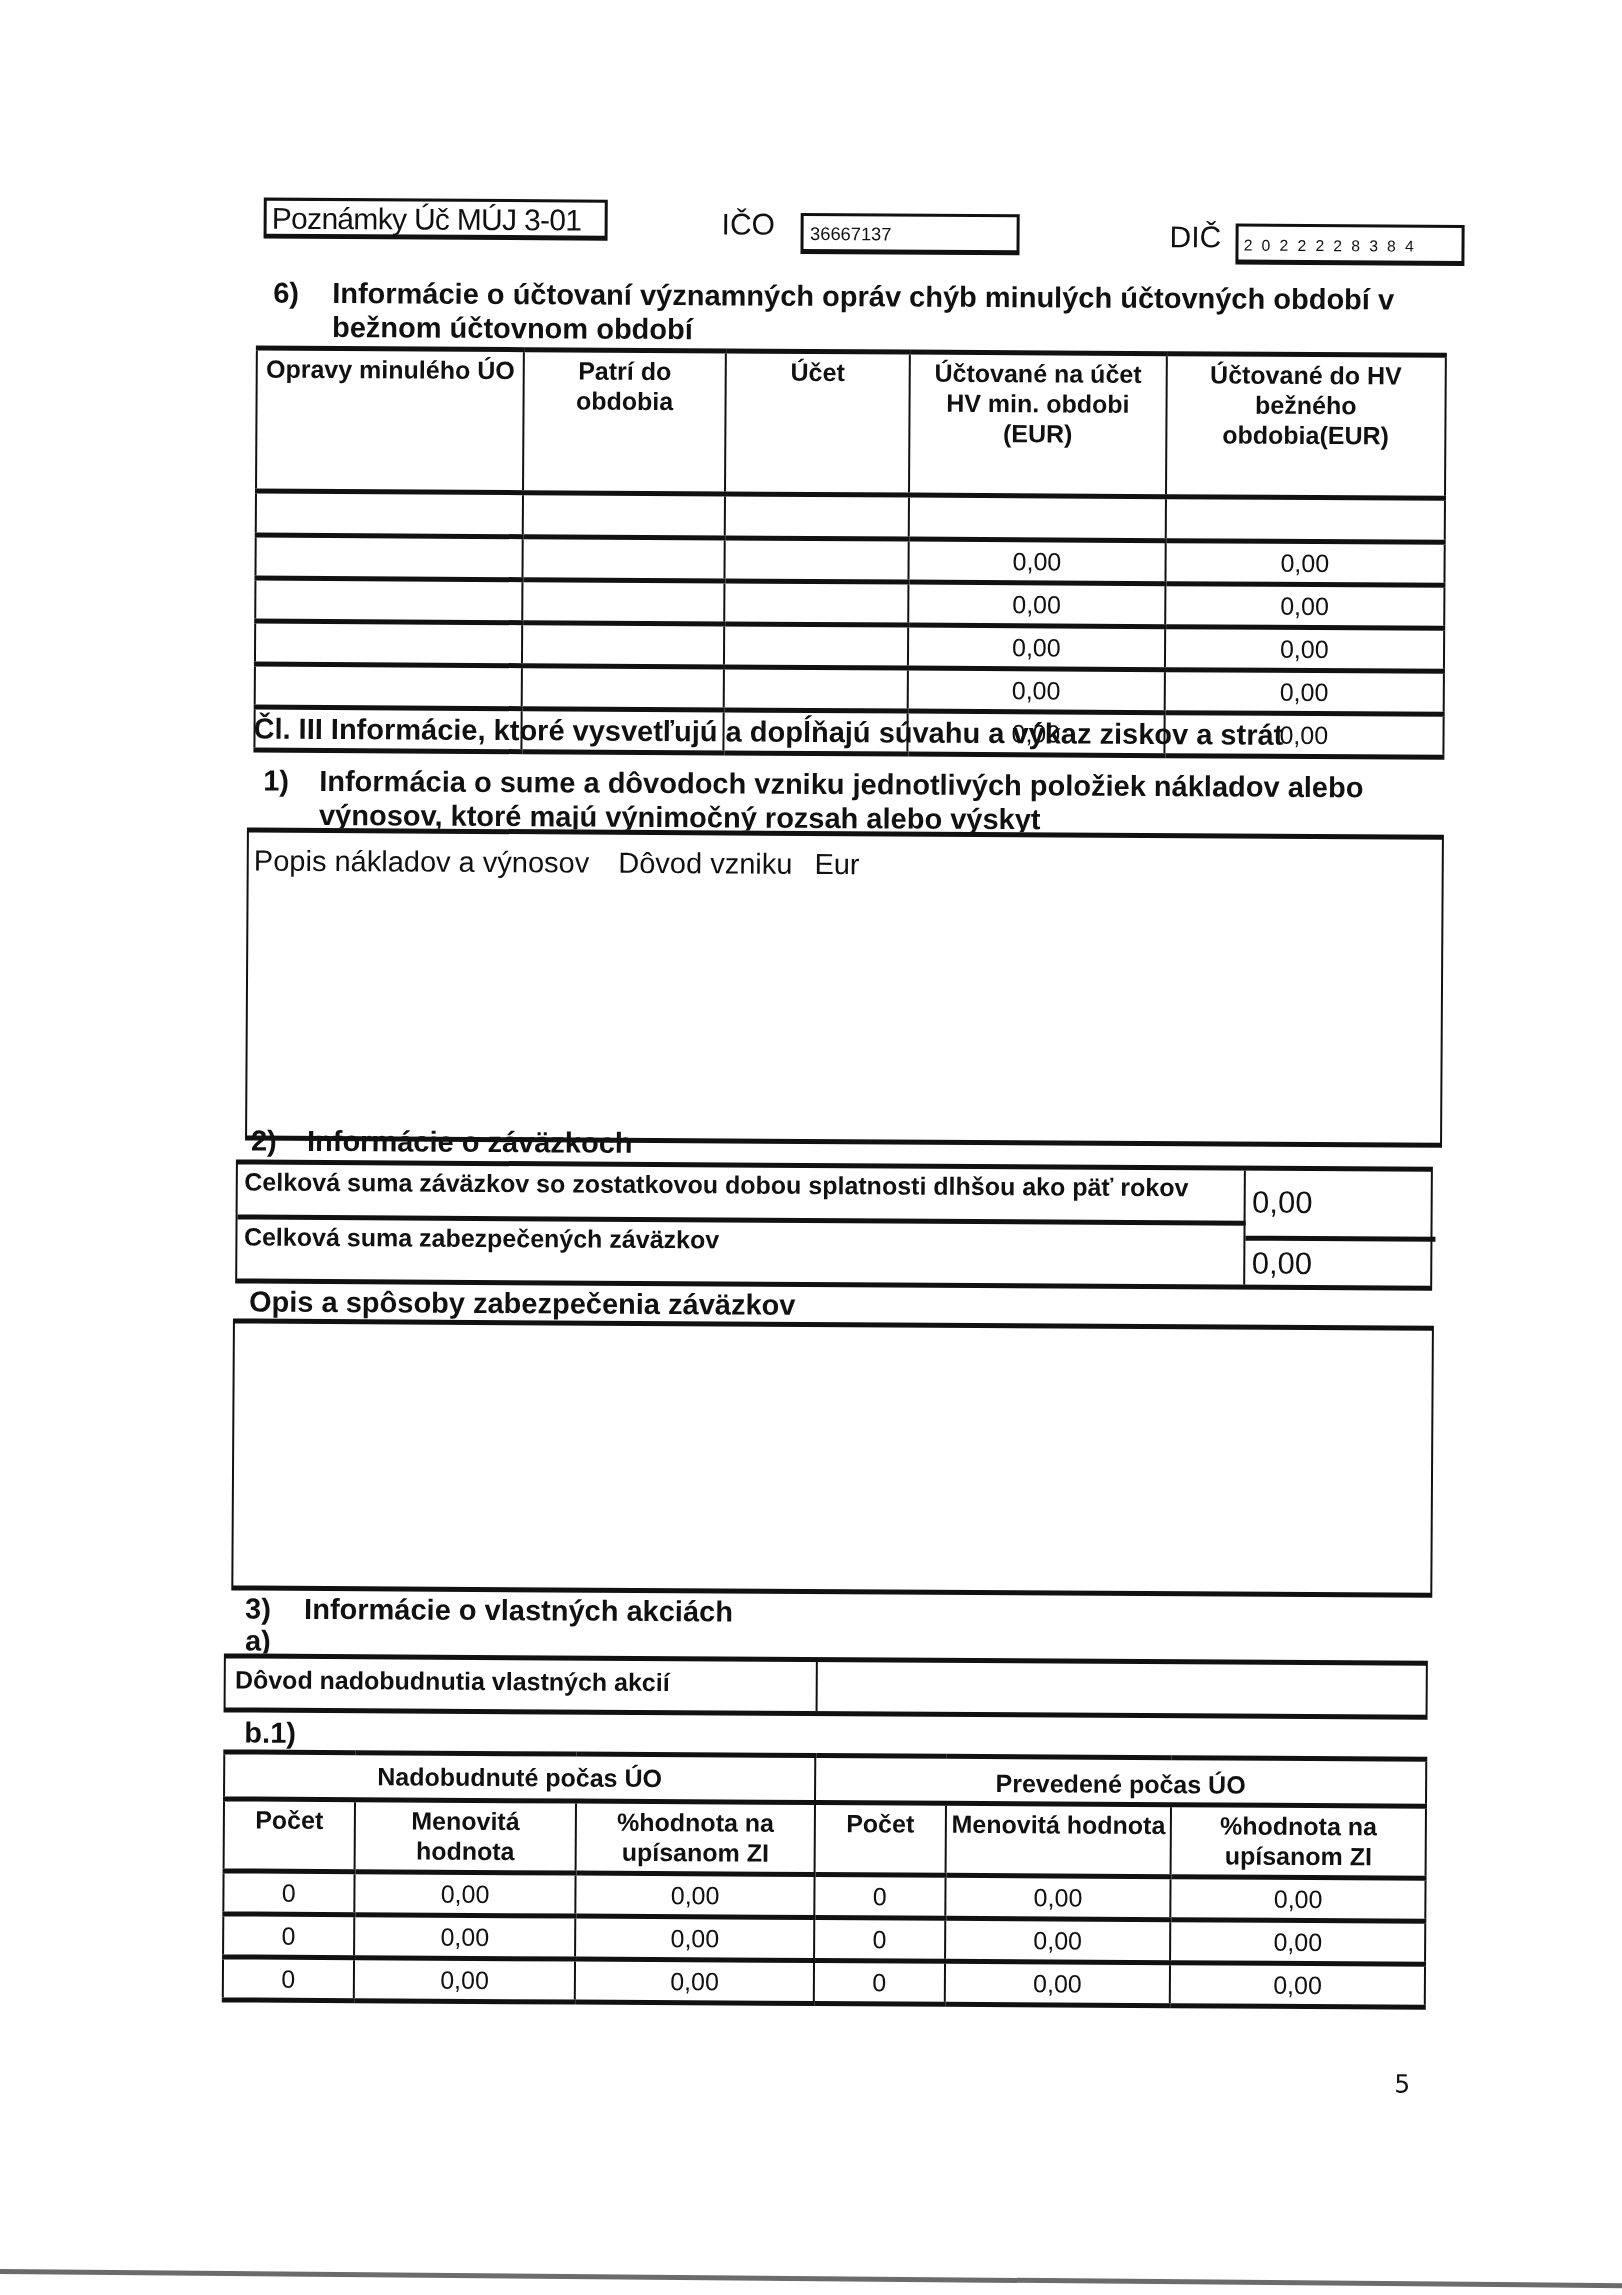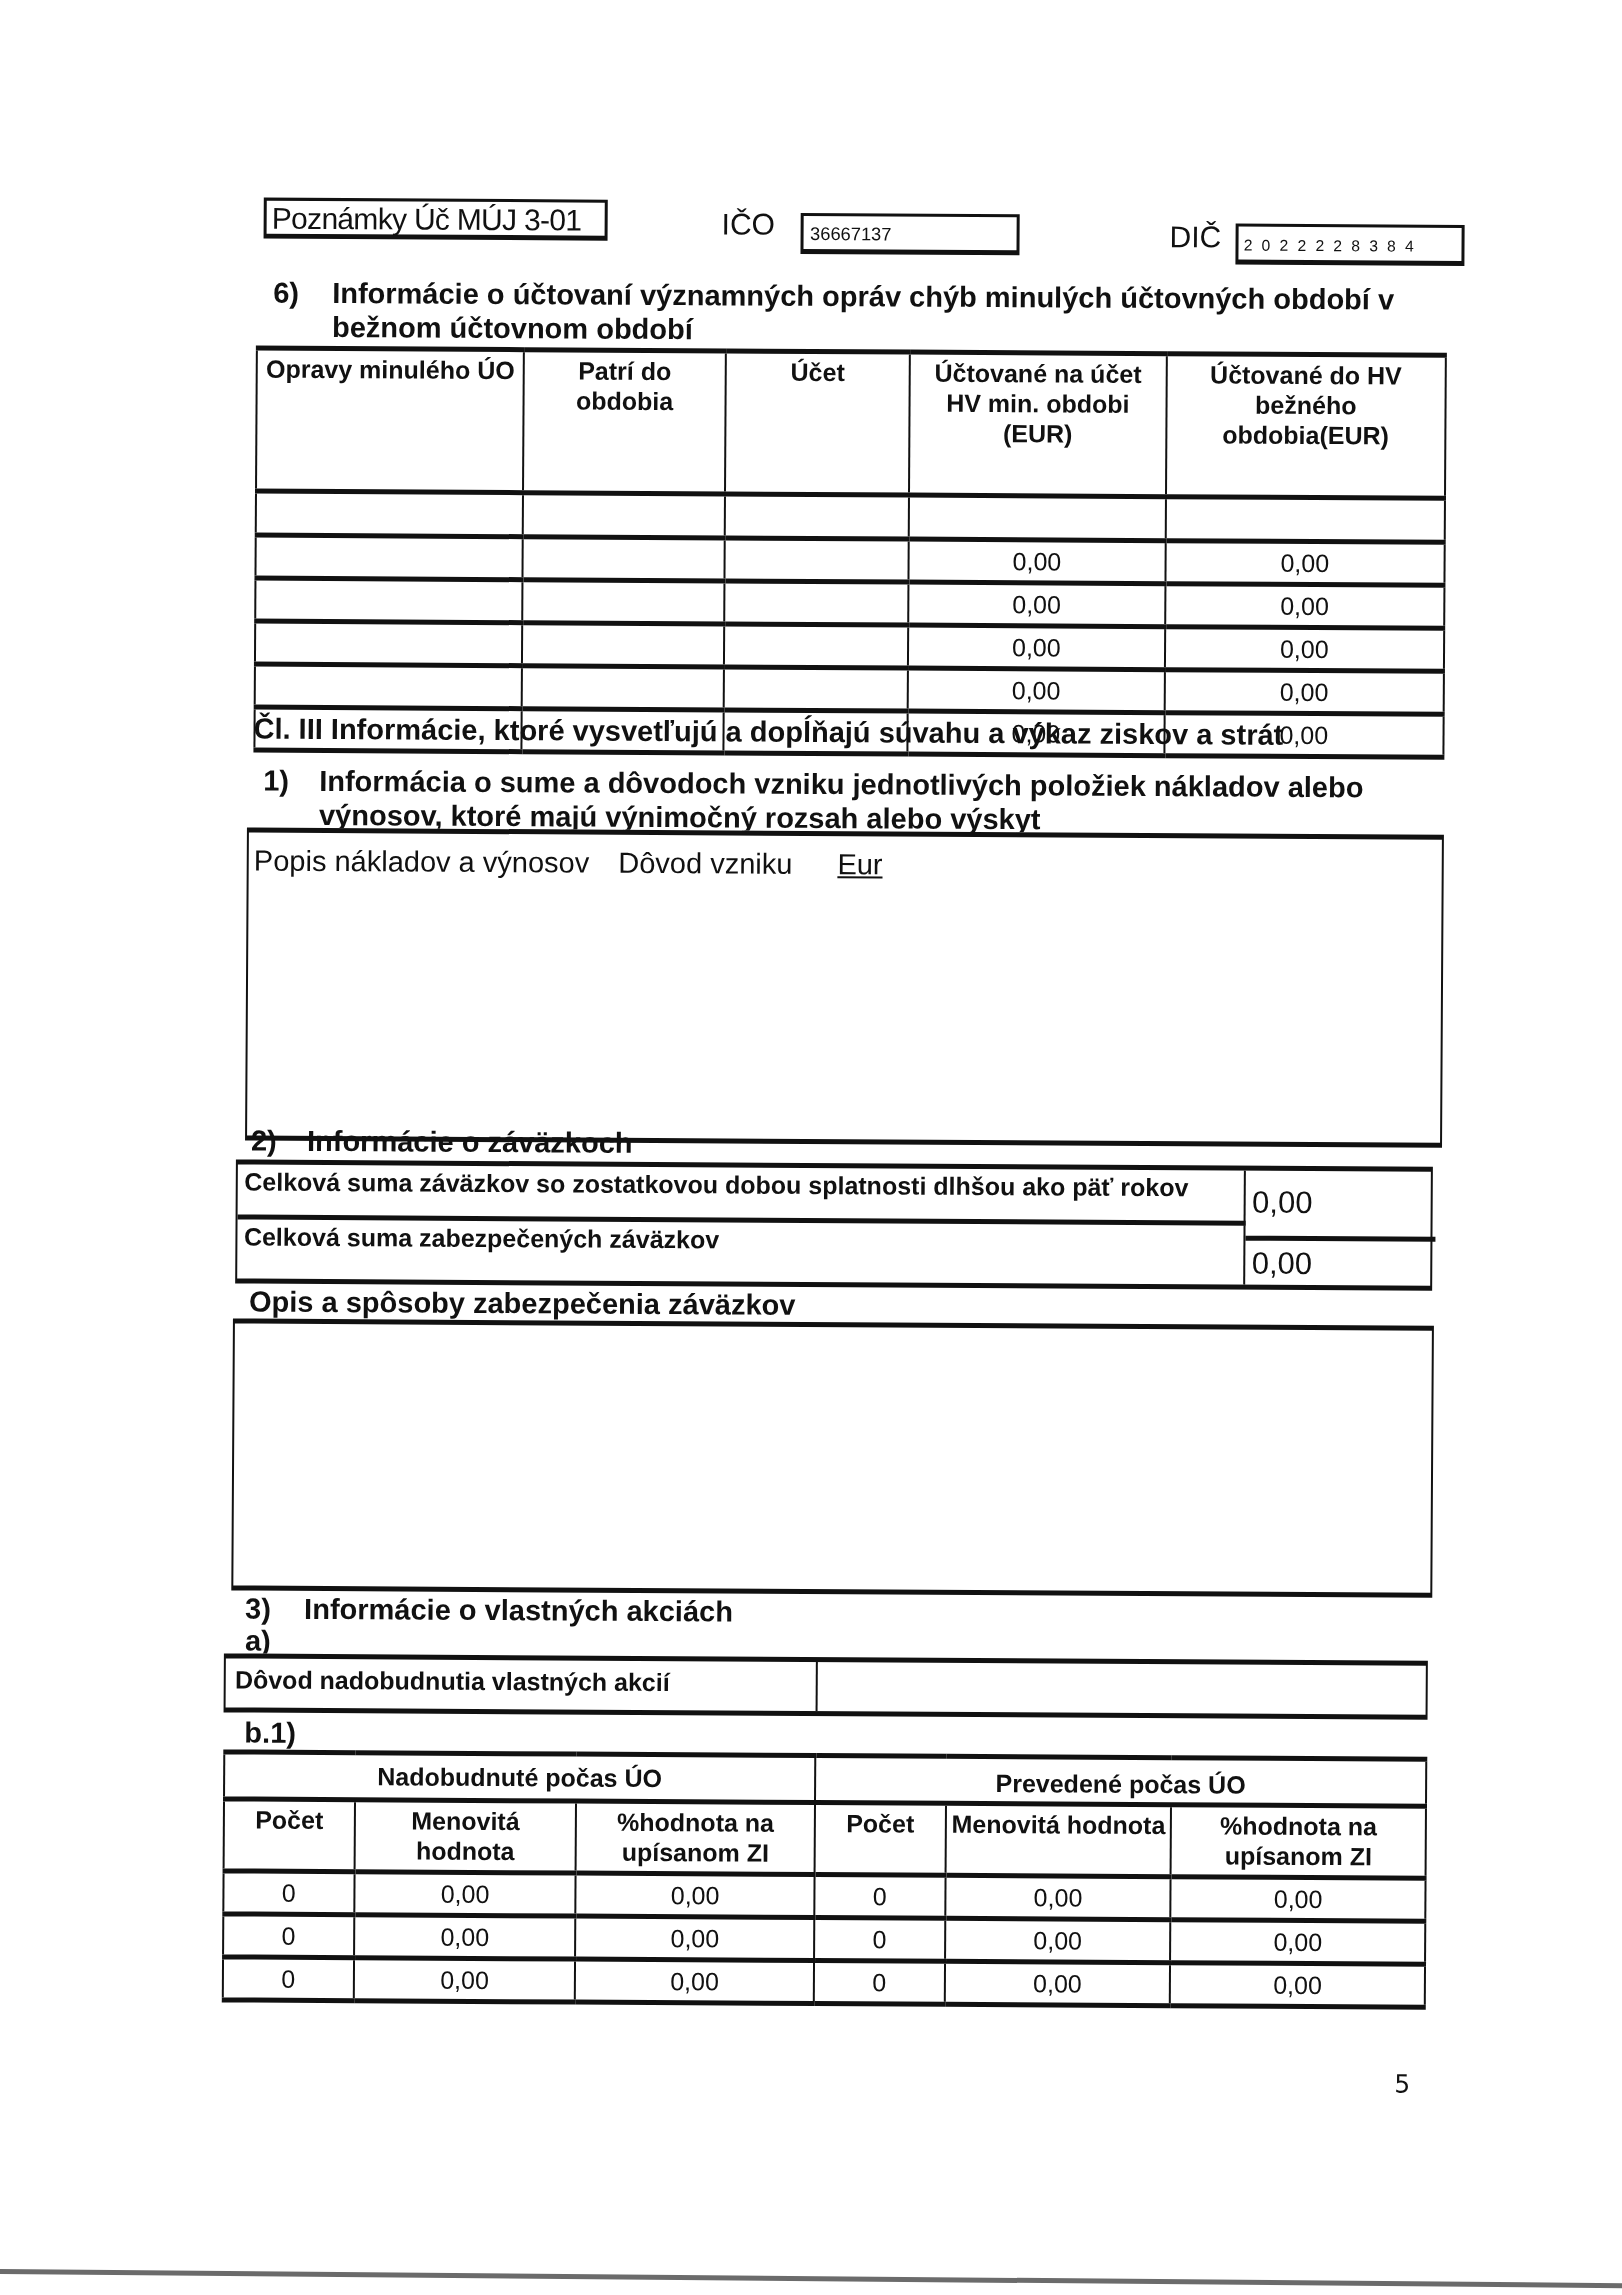--- a/index.html
+++ b/index.html
@@ -102,21 +102,21 @@
     </table>
 
   <div class="abs h1" style="left:258px; top:710px; width:1178px;">Čl. III Informácie, ktoré vysvetľujú a dopĺňajú súvahu a výkaz ziskov a strát</div>
 
   <div class="abs h1" style="left:268px; top:762px;">1)</div>
   <div class="abs h1" style="left:324px; top:762px; width:1112px;">Informácia o sume a dôvodoch vzniku jednotlivých položiek nákladov alebo výnosov, ktoré majú výnimočný rozsah alebo výskyt</div>
   <div class="box" style="left:252px; top:826px; width:1197px; height:313px;">
     <div style="position:absolute; left:5.2px; top:11.8px; font-size:29px; white-space:nowrap;">
       <span>Popis nákladov a výnosov</span>
       <span style="margin-left:21px;">Dôvod vzniku</span>
-      <span style="margin-left:37px;text-decoration:underline;">Eur</span>
+      <span style="margin-left:14px;">Eur</span>
     </div>
   </div>
 
   <div class="abs h1" style="left:258px; top:1122px;">2)</div>
   <div class="abs h1" style="left:314px; top:1122px;">Informácie o záväzkoch</div>
 
   <div class="box" style="left:243px; top:1158px; width:1197px; height:124px; border-left-width:2.6px;">
     <div style="position:absolute; left:0; top:0; width:1008px; height:55px; border-right:2.6px solid #111; border-bottom:5.2px solid #111; box-sizing:border-box;">
       <div style="padding:2.6px 6.5px; font-size:25px; font-weight:bold;">Celková suma záväzkov so zostatkovou dobou splatnosti dlhšou ako päť rokov</div>
     </div>

